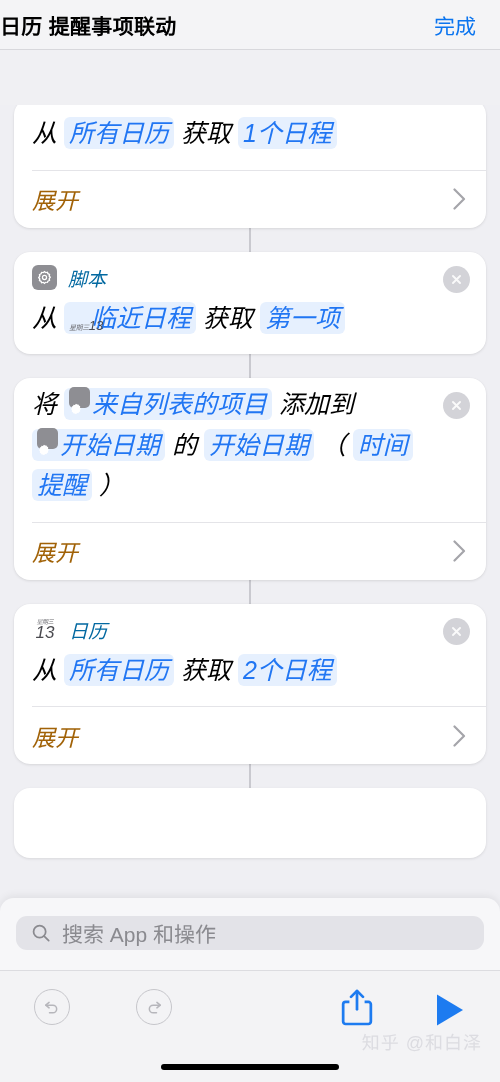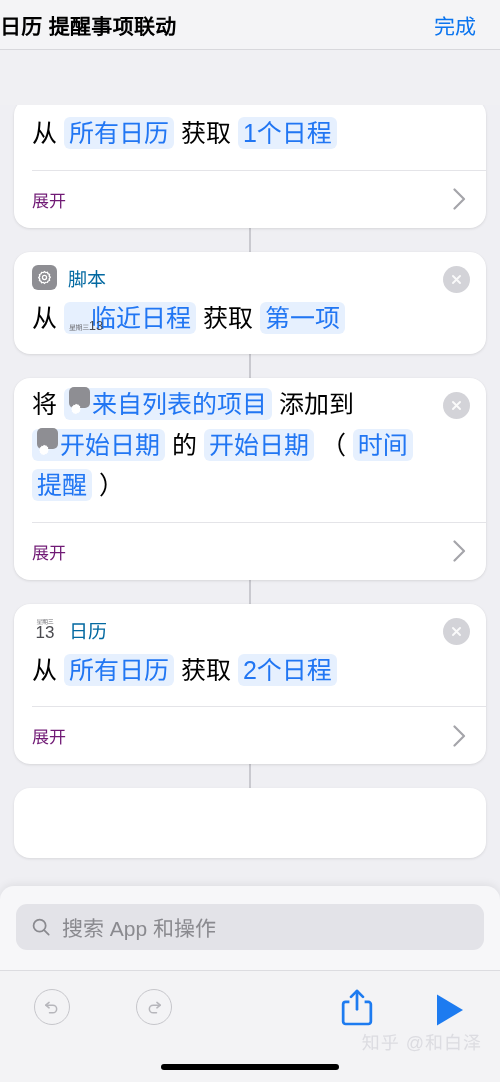--- a/index.html
+++ b/index.html
@@ -47,20 +47,21 @@
   .nav-title { font-size: 21px; font-weight: 600; color: #000; letter-spacing: .3px; }
   .nav-done { position: absolute; right: 24px; font-size: 21px; color: #0a74ef; }
 
   
   .canvas { position: absolute; top: 105px; left: 0; right: 0; bottom: 0;
             background: #efeff3; overflow: hidden; }
 
   .card {
     position: relative; margin: 0 14px; background: #fff; border-radius: 16px;
     box-shadow: 0 1px 3px rgba(0,0,0,.10), 0 0 0 .5px rgba(0,0,0,.015);
+    font-style: italic;
   }
   .card-head { display: flex; align-items: center; gap: 11px; padding: 13px 16px 2px 18px; height: 40px; }
   .card-head .app-name { font-size: 19px; color: #0369a1; }
   .close-btn {
     position: absolute; top: 14px; right: 16px; width: 27px; height: 27px;
     border-radius: 50%; background: #d3d3d8;
     display: flex; align-items: center; justify-content: center;
   }
   .close-btn svg { width: 13px; height: 13px; }
 
@@ -71,21 +72,21 @@
     color: #2176f3; background: #e6f0fe; border-radius: 6px;
     padding: 2px 5px; display: inline; white-space: nowrap;
   }
   .tok .mini { display: inline-block; vertical-align: -3px; margin-right: 2px; }
 
   .expand-row {
     border-top: .5px solid #e4e4e8; height: 58px; margin: 0 0 0 18px;
     padding-right: 20px;
     display: flex; align-items: center; justify-content: space-between;
   }
-  .expand-row .label { font-size: 17px; color: #701a75; }
+  .expand-row .label { font-size: 23px; color: #a16207; }
   .chev { width: 13px; height: 22px; }
 
   .connector { width: 2px; height: 24px; background: #c9c9cf; margin: 0 auto; }
 
   
   .gl { width: 25px; height: 25px; flex: none; }
   .gl-script { border-radius: 6px; background: #8e8e93; position: relative;
                display:flex; align-items:center; justify-content:center; }
   .gl-cal { position: relative; width: 26px; height: 26px; display:flex;
             flex-direction:column; align-items:center; justify-content:center; }
@@ -102,21 +103,21 @@
                display: inline-flex; align-items: center; justify-content: center; }
 
   
   .search-panel {
     position: absolute; left: 0; right: 0; bottom: 112px;
     background: #f7f7f9; border-radius: 14px 14px 0 0;
     box-shadow: 0 -2px 9px rgba(0,0,0,.07);
     padding: 18px 16px 20px 16px;
   }
   .search-field {
-    height: 46px; background: #e3e3e8; border-radius: 11px;
+    height: 34px; background: #e3e3e8; border-radius: 11px;
     display: flex; align-items: center; gap: 10px; padding: 0 14px;
   }
   .search-field .ph { font-size: 21px; color: #8a8a8f; }
 
   
   .toolbar {
     position: absolute; left: 0; right: 0; bottom: 0; height: 112px;
     background: #f3f3f5; border-top: .5px solid #dcdce0;
     display: flex; align-items: flex-start; padding: 18px 34px 0 34px;
   }

